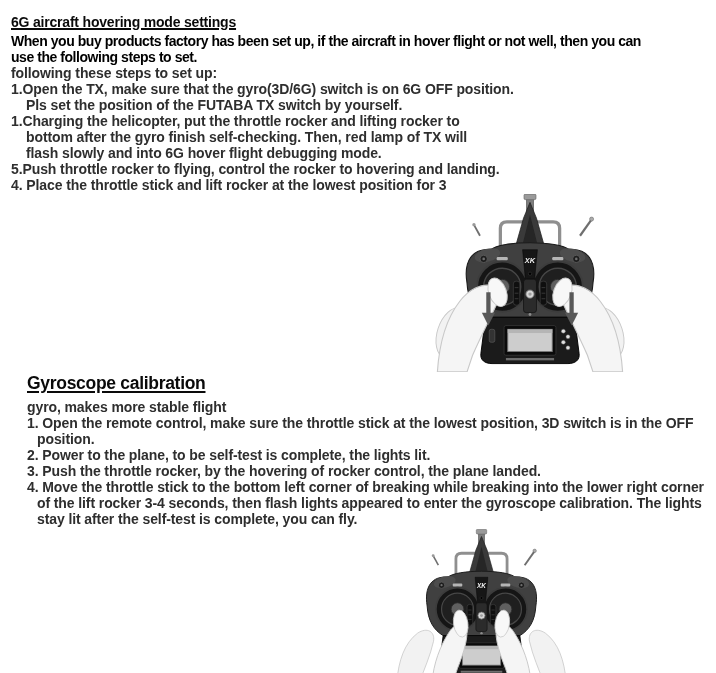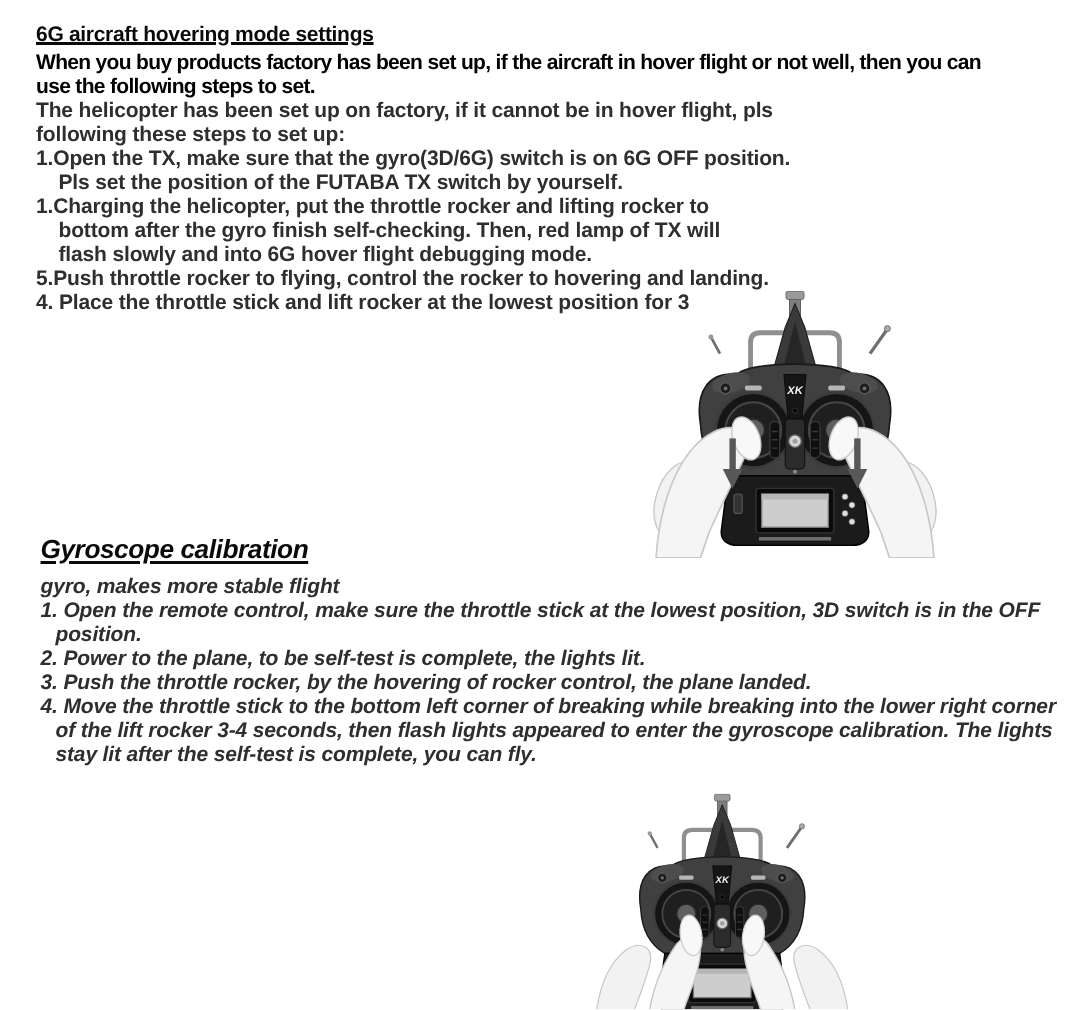--- a/index.html
+++ b/index.html
@@ -1,22 +1,22 @@
 <!DOCTYPE html>
 <html><head>
 <meta charset="utf-8">
 <style>
   html,body{margin:0;padding:0;background:#fff;}
   .page{
     position:relative;width:716px;height:673px;background:#ffffff;overflow:hidden;
     font-family:"Liberation Sans",sans-serif;color:#2e2e2e;
   }
   .sec{position:absolute;}
-  #sec-hover{left:24px;top:13px;width:620px;}
-  #sec-gyro{left:27px;top:355px;width:660px;font-style:italic;}
+  #sec-hover{left:11px;top:13px;width:620px;}
+  #sec-gyro{left:27px;top:372px;width:660px;}
   .title1{
     font-weight:bold;font-size:14px;line-height:19px;color:#0a0a0a;letter-spacing:-0.2px;
     text-decoration:underline;text-decoration-thickness:2px;text-underline-offset:1px;
     margin:0 0 1px 0;white-space:nowrap;
   }
   .title2{
     font-weight:bold;font-size:17.5px;line-height:22px;color:#0a0a0a;letter-spacing:-0.3px;
     text-decoration:underline;text-decoration-thickness:2px;text-underline-offset:2px;
     margin:0 0 5px 0;white-space:nowrap;
   }
@@ -123,21 +123,20 @@
     </defs>
   </svg>
 
   <div class="sec" id="sec-hover">
     <div class="title1">6G aircraft hovering mode settings</div>
     <div>
       <div class="line intro-black">When you buy products factory has been set up, if the aircraft in hover flight or not well, then you can</div>
       <div class="line intro-black">use the following steps to set.</div>
     </div>
     <div>
-      <div class="line">The helicopter has been set up on factory, if it cannot be in hover flight, pls</div>
       <div class="line">following these steps to set up:</div>
     </div>
     <div>
       <div class="line">1.Open the TX, make sure that the gyro(3D/6G) switch is on 6G OFF position.</div>
       <div class="line cont1">Pls set the position of the FUTABA TX switch by yourself.</div>
       <div class="line">1.Charging the helicopter, put the throttle rocker and lifting rocker to</div>
       <div class="line cont1">bottom after the gyro finish self-checking. Then, red lamp of TX will</div>
       <div class="line cont1">flash slowly and into 6G hover flight debugging mode.</div>
       <div class="line">5.Push throttle rocker to flying, control the rocker to hovering and landing.</div>
       <div class="line">4. Place the throttle stick and lift rocker at the lowest position for 3</div>

